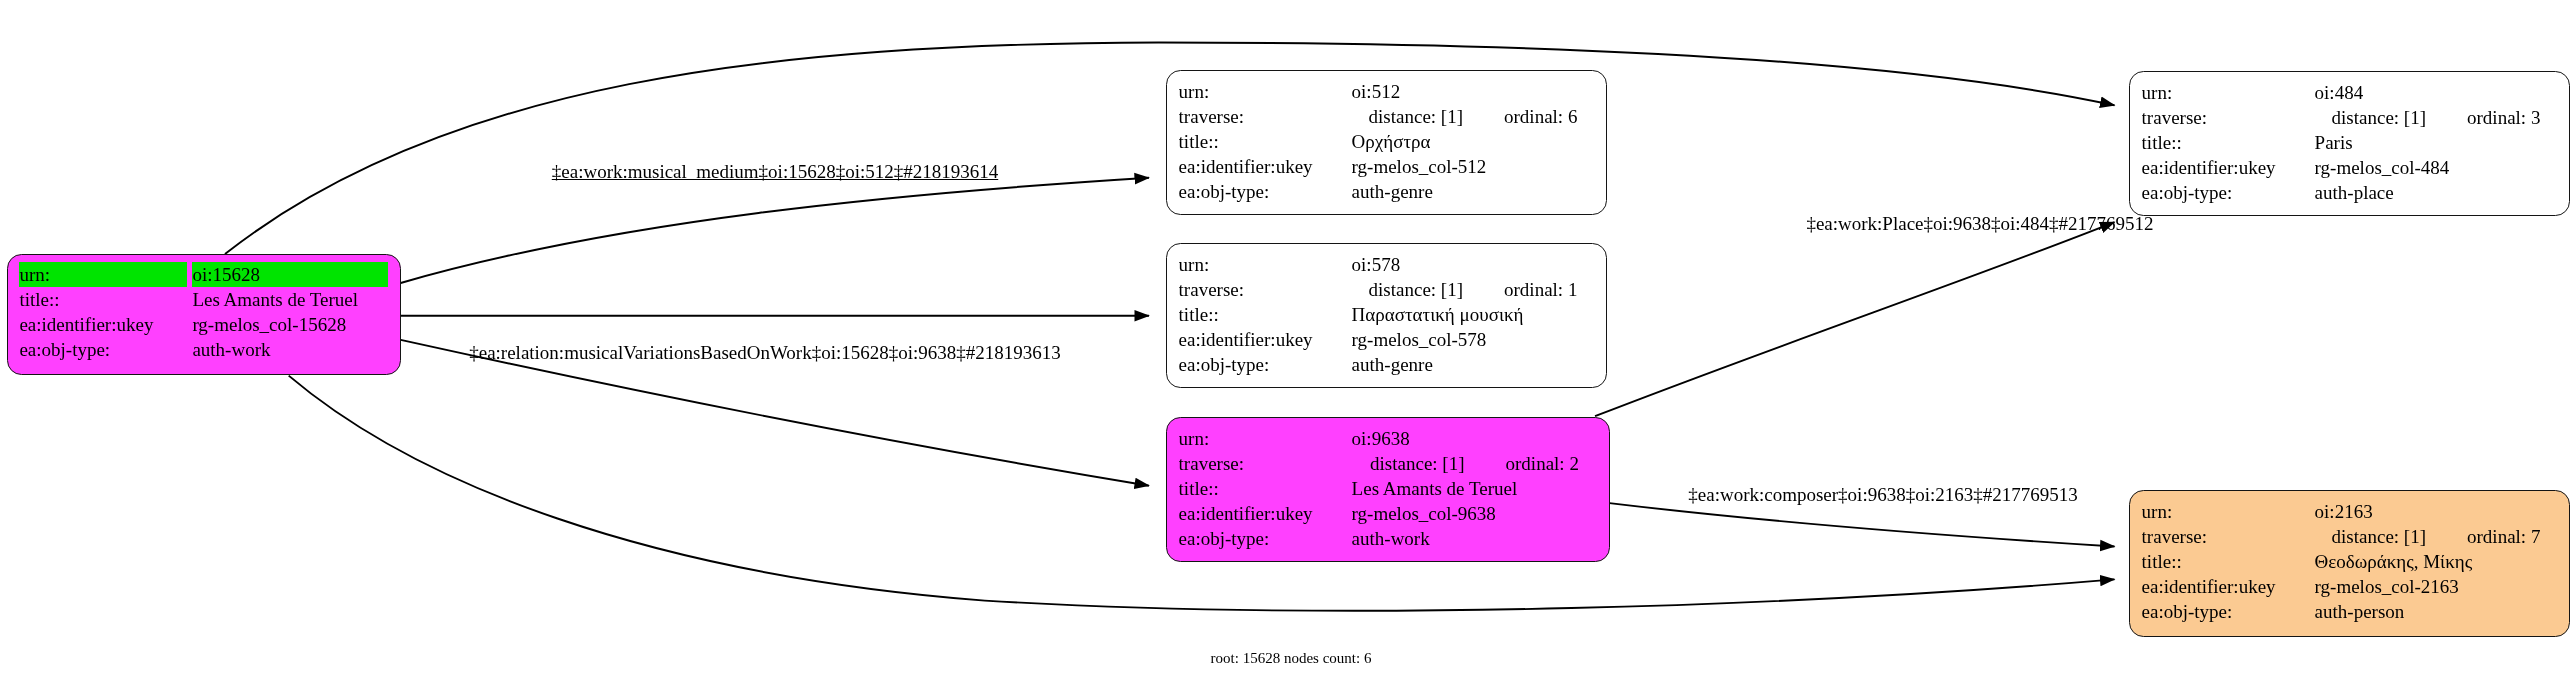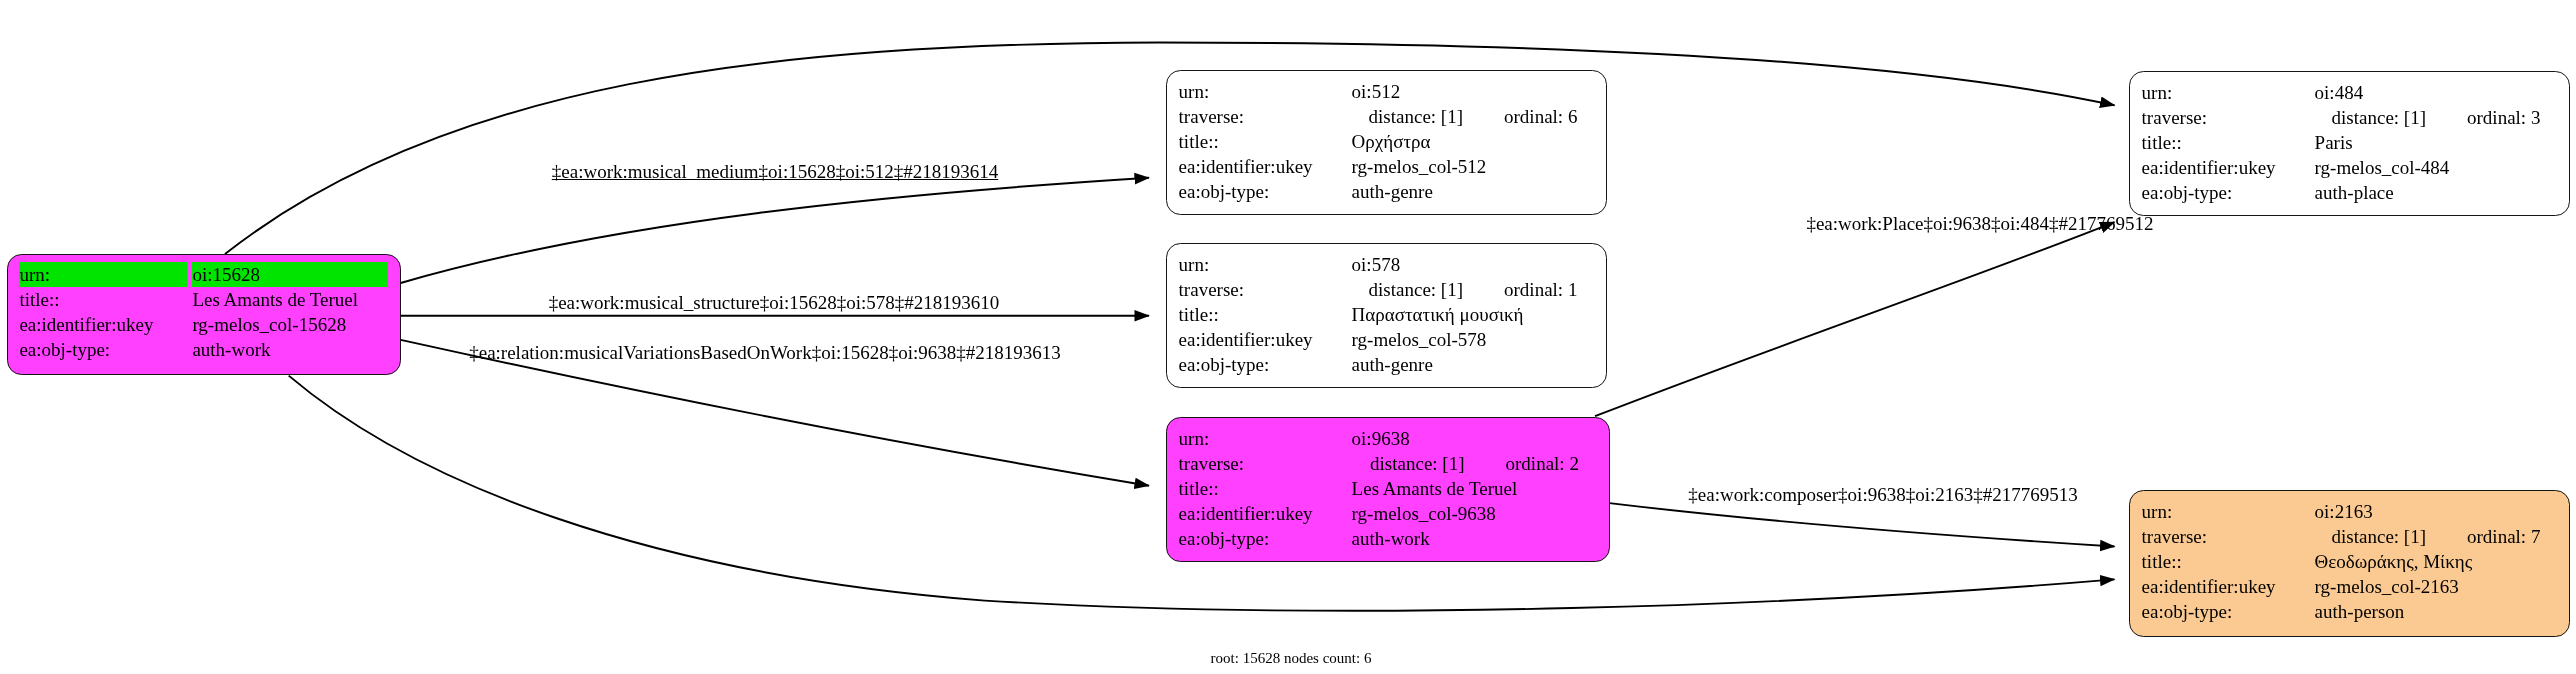--- a/index.html
+++ b/index.html
@@ -170,21 +170,20 @@
       <span class="k">title::</span>
       <span class="v">Θεοδωράκης, Μίκης</span>
       <span class="k">ea:identifier:ukey</span>
       <span class="v">rg-melos_col-2163</span>
       <span class="k">ea:obj-type:</span>
       <span class="v">auth-person</span>
     </div>
   </div>
 
   <div class="elabel" style="left:775px; top:160px;text-decoration:underline;">‡ea:work:musical_medium‡oi:15628‡oi:512‡#218193614</div>
-  <div class="elabel" style="left:774px; top:291px;">‡ea:work:musical_structure‡oi:15628‡oi:578‡#218193610</div>
   <div class="elabel" style="left:765px; top:341px;">‡ea:relation:musicalVariationsBasedOnWork‡oi:15628‡oi:9638‡#218193613</div>
   <div class="elabel" style="left:1980px; top:212px;">‡ea:work:Place‡oi:9638‡oi:484‡#217769512</div>
   <div class="elabel" style="left:1875px; top:483px;margin-left:8px;">‡ea:work:composer‡oi:9638‡oi:2163‡#217769513</div>
 
   <div class="caption" style="left:1291px; top:647px;">root: 15628 nodes count: 6</div>
 
 </div>
 
 
 </body></html>

